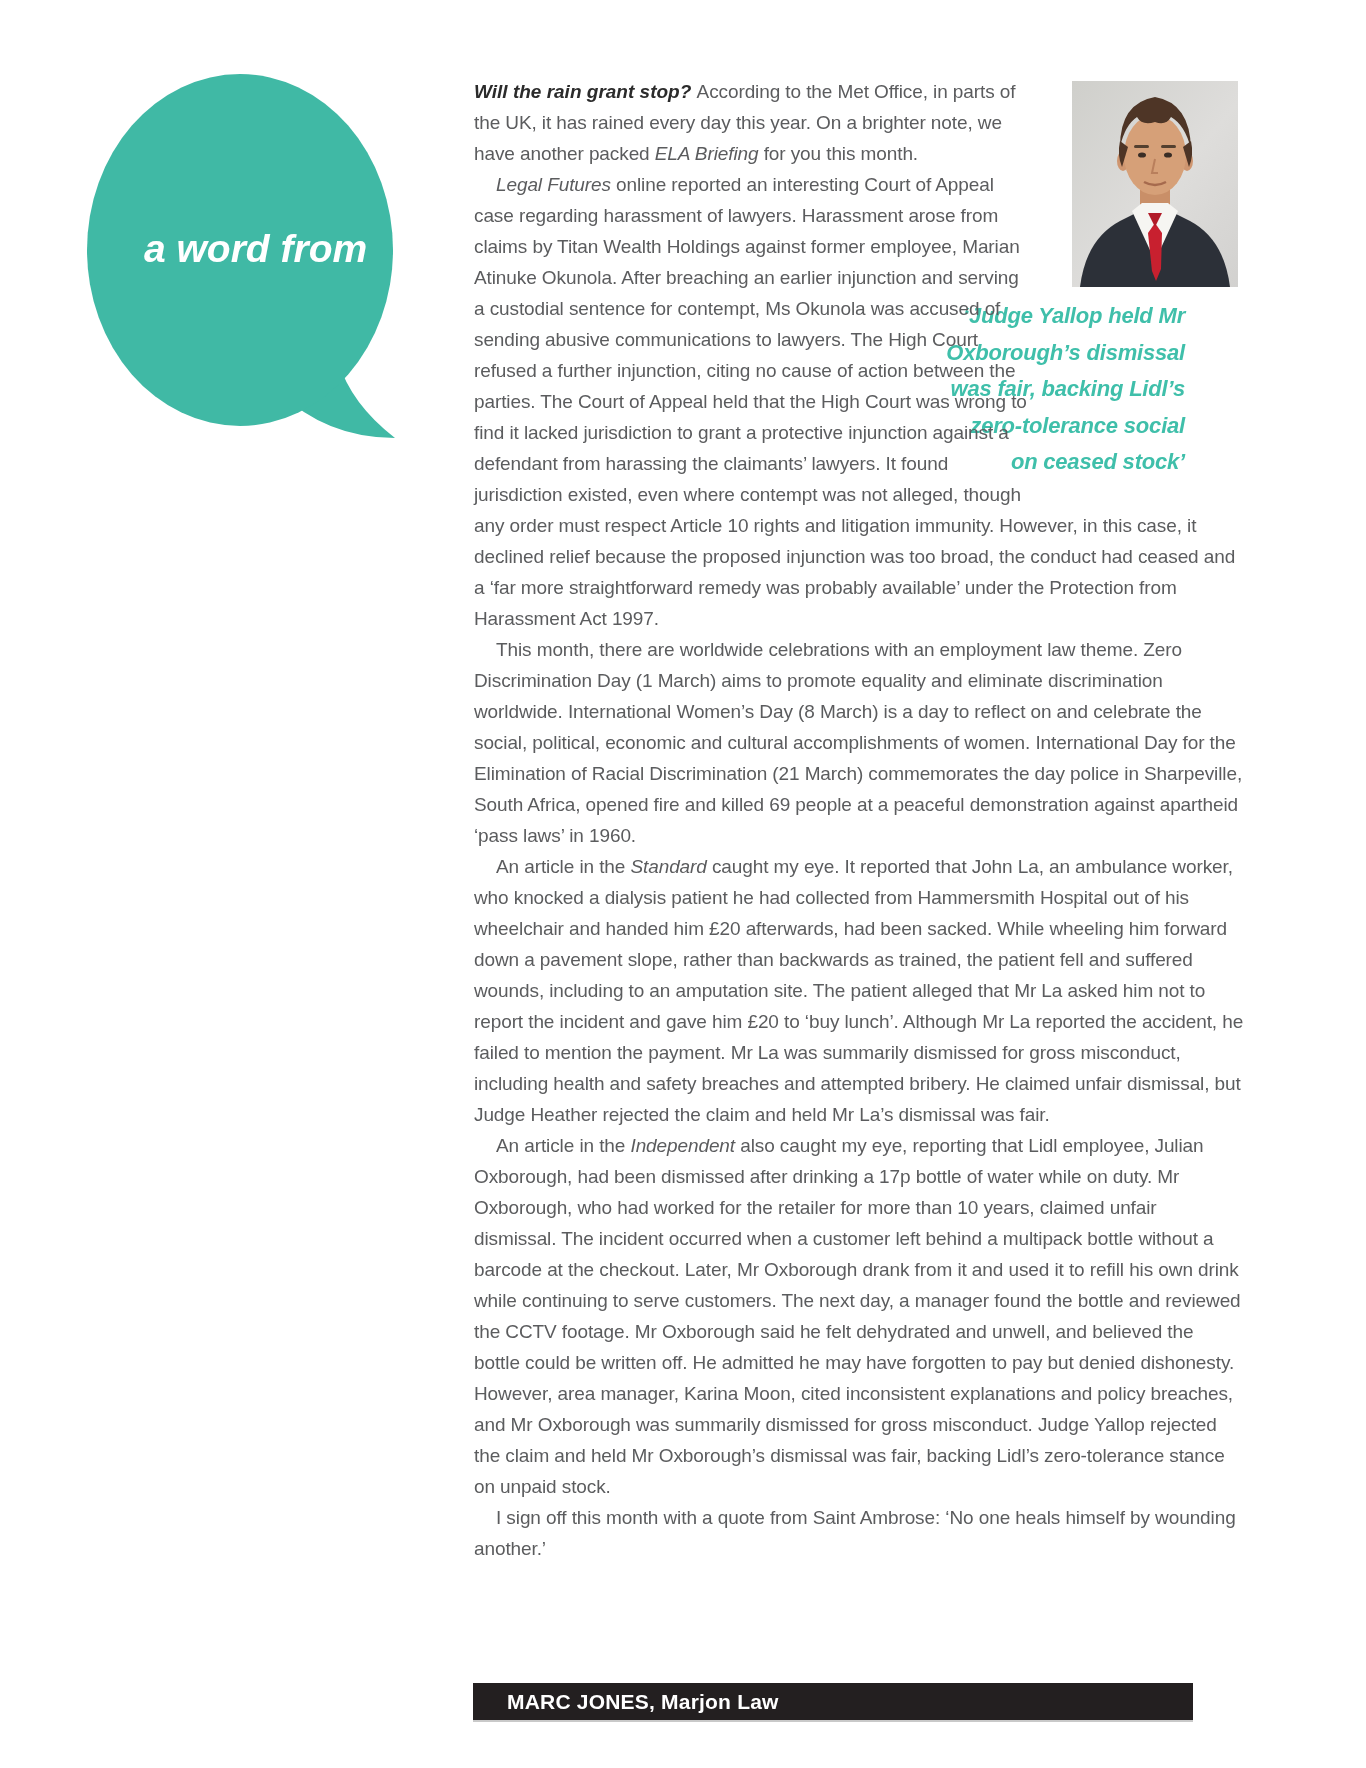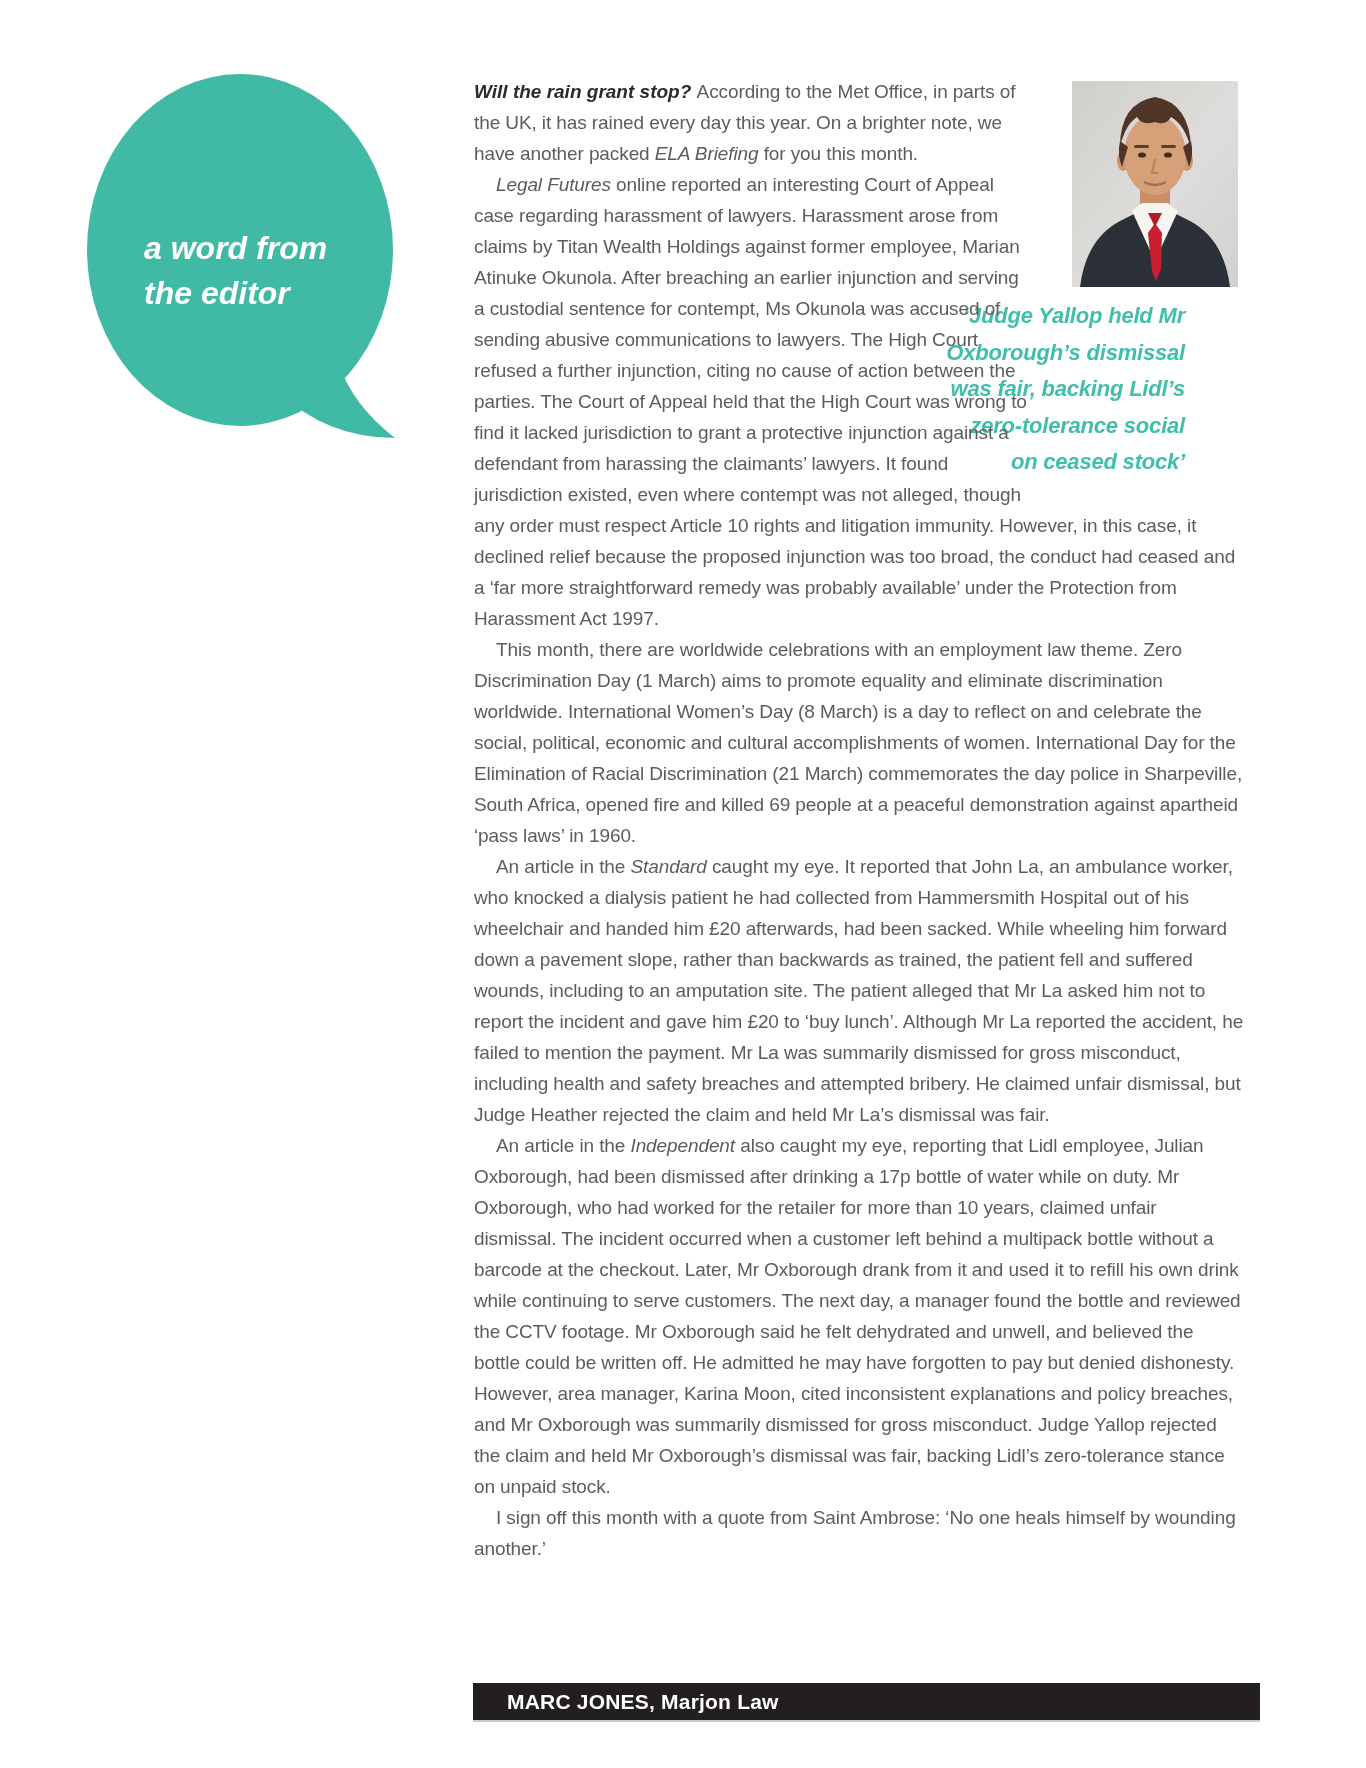--- a/index.html
+++ b/index.html
@@ -4,21 +4,21 @@
 <style>
   html, body { margin:0; padding:0; background:#ffffff; }
   .page {
     position:relative; width:1366px; height:1768px; background:#ffffff;
     overflow:hidden; font-family:"Liberation Sans", sans-serif;
   }
   
   .bubble-wrap { position:absolute; left:78px; top:66px; width:330px; height:385px; }
   .bubble-title {
     position:absolute; left:144px; top:226px; color:#ffffff;
-    font-size:32px; font-weight:bold; font-style:italic; line-height:45px;
+    font-size:39px; font-weight:bold; font-style:italic; line-height:45px;
     white-space:nowrap;
   }
   
   .photo { position:absolute; left:1072px; top:81px; width:166px; height:206px; }
   
   .pull-quote {
     position:absolute; left:930px; top:298px; width:255px; text-align:right;
     font-size:22px; font-weight:bold; font-style:italic; line-height:36.5px;
     letter-spacing:-0.2px;
   }
@@ -28,42 +28,41 @@
     color:#5B5C5E; font-size:19px; line-height:31px; letter-spacing:-0.1px;
     text-align:left;
   }
   .article .spacer { float:right; width:216px; height:406px; }
   .article p { margin:0; padding:0; text-indent:22px; }
   .article p.first { text-indent:0; }
   .seg-lead { font-weight:bold; font-style:italic; color:#2B2B2B; letter-spacing:0; }
   .seg-italic { font-style:italic;text-align:right; }
   
   .byline-bar {
-    position:absolute; left:473px; top:1683px; width:787px; height:37px;
+    position:absolute; left:473px; top:1683px; width:720px; height:37px;
     display:flex; align-items:center; border-bottom:2px solid #C9C9C9;
   }
   .byline-label {
     color:#ffffff; font-weight:bold; font-size:21px; padding-left:34px;
     letter-spacing:0.2px; white-space:nowrap;
   }
 </style>
 </head>
 <body>
 
 <div class="page">
 
   <div class="bubble-wrap">
     <svg width="330" height="385" viewBox="0 0 330 385">
       <path d="M 200 325 Q 248 372 317 372 Q 273 338 260 295 Z" fill="#40B9A5"></path>
       <ellipse cx="162" cy="184" rx="153" ry="176" fill="#40B9A5"></ellipse>
     </svg>
   </div>
   <div class="bubble-title" style="color: rgb(255, 255, 255);">
     <div>a word from</div>
-    <div>the editor</div>
   </div>
 
   <div class="photo">
     <svg width="166" height="206" viewBox="0 0 166 206">
       <defs>
         <linearGradient id="wallGrad" x1="0" y1="0" x2="1" y2="1">
           <stop offset="0" stop-color="#CFCFCB"></stop>
           <stop offset="0.55" stop-color="#DEDDDB"></stop>
           <stop offset="1" stop-color="#D2D1CF"></stop>
         </linearGradient>

